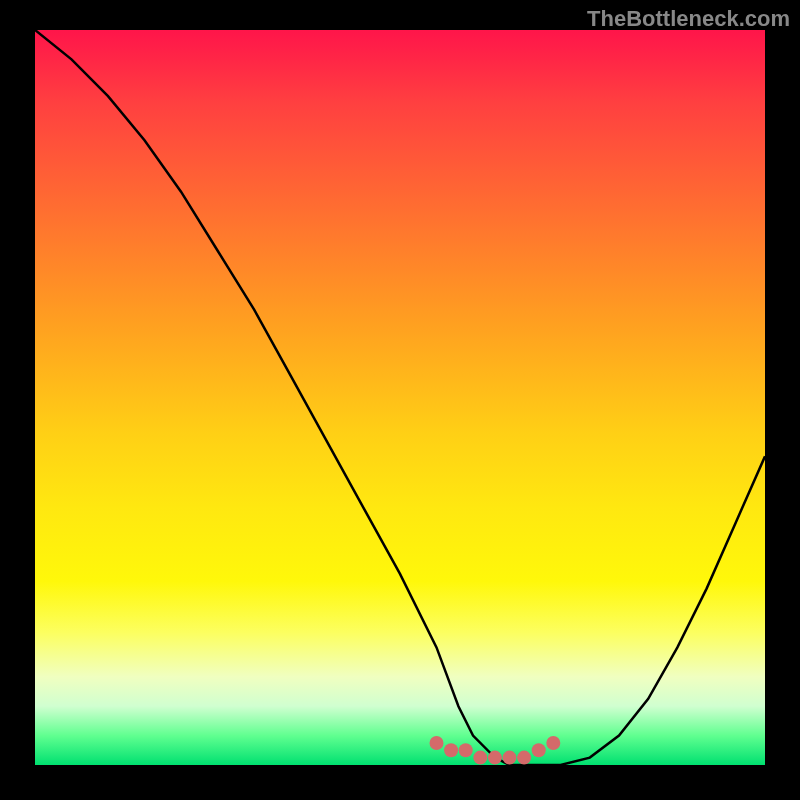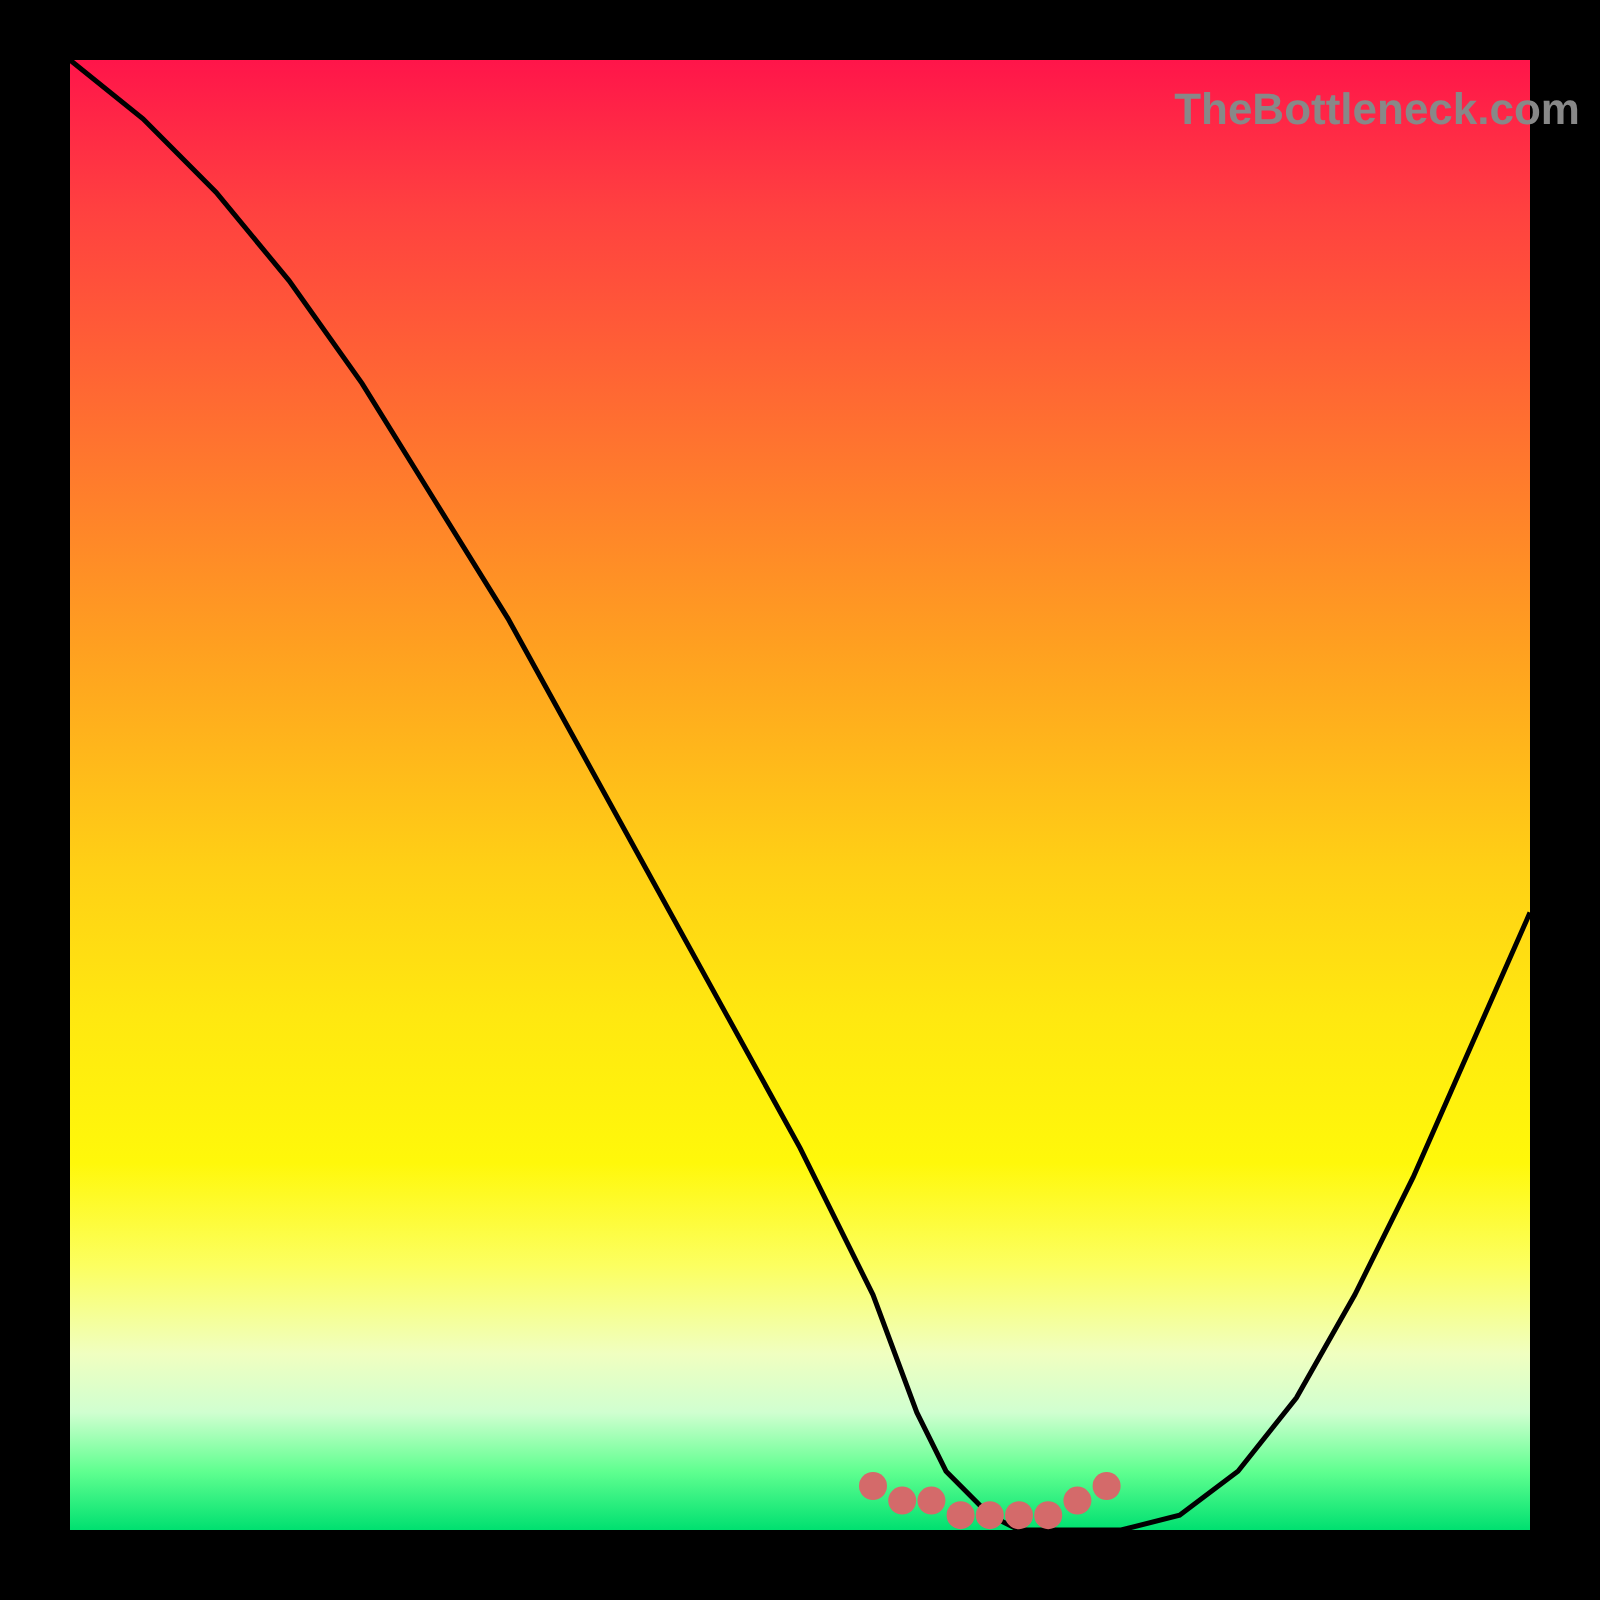--- a/index.html
+++ b/index.html
@@ -12,21 +12,20 @@
     font-family: Arial, sans-serif;
   }
   .watermark {
     position: absolute;
     top: 6px;
     right: 10px;
     color: #888;
     font-size: 22px;
     font-weight: bold;
     z-index: 10;
-    margin-top: 36px;
   }
   .plot-area {
     position: absolute;
     left: 35px;
     top: 30px;
     width: 730px;
     height: 735px;
     background: linear-gradient(to bottom,
       #ff154a 0%,
       #ff4040 10%,

